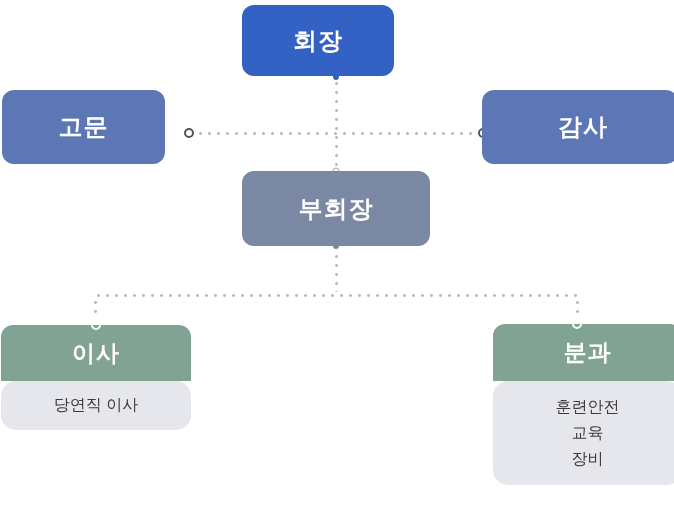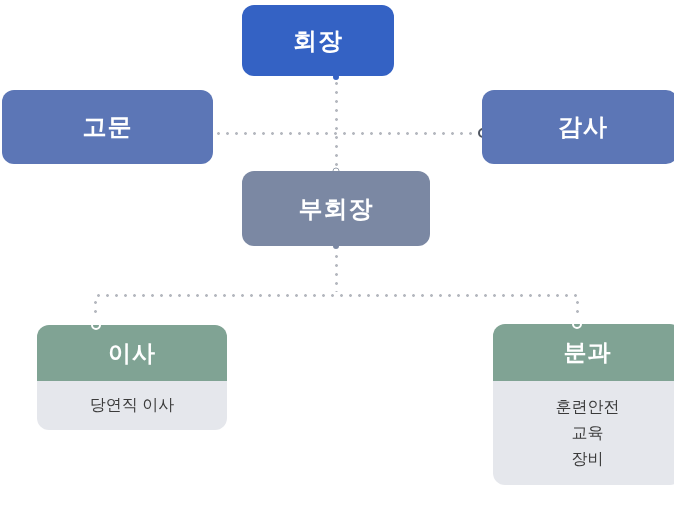--- a/index.html
+++ b/index.html
@@ -3,33 +3,33 @@
 <meta charset="utf-8">
 <style>
   html,body{margin:0;padding:0;background:#ffffff;}
   body{font-family:"Liberation Sans","DejaVu Sans",sans-serif;}
   .canvas{position:relative;width:674px;height:523px;background:#ffffff;overflow:hidden;}
 
   
   .node{position:absolute;display:flex;align-items:center;justify-content:center;
         color:#ffffff;font-weight:700;font-size:24px;border-radius:12px;letter-spacing:1px;}
   .node--chairman{left:242px;top:5px;width:152px;height:71px;background:#3462C4;}
-  .node--advisor{left:2px;top:90px;width:211px;height:74px;background:#5C76B6;}
+  .node--advisor{left:2px;top:90px;width:163px;height:74px;background:#5C76B6;}
   .node--auditor{left:482px;top:90px;width:190px;height:74px;background:#5C76B6;padding-left:6px;}
   .node--vice{left:242px;top:171px;width:188px;height:75px;background:#7B88A3;}
 
   
   .group{position:absolute;border-radius:12px;overflow:hidden;}
-  .group--director{left:1px;top:325px;width:190px;margin-left:36px;}
+  .group--director{left:1px;top:325px;width:190px;}
   .group--subcommittee{left:493px;top:324px;width:189px;}
   .group-header{display:flex;align-items:center;justify-content:center;background:#80A394;
         color:#ffffff;font-weight:700;font-size:23px;letter-spacing:1px;}
   .group--director .group-header{height:56px;}
   .group--subcommittee .group-header{height:57px;}
-  .group-body{background:#E5E7EC;text-align:center;color:#3B3B3B;font-size:16px;}
+  .group-body{background:#E5E7EC;text-align:center;color:#3B3B3B;font-size:16px;border-radius:15px;}
   .group--director .group-body{padding:11px 0 12px;}
   .group--subcommittee .group-body{padding:13px 12px 13px;}
   .group-item{line-height:26px;}
 
   
   .dot-h{position:absolute;height:3px;
         background-image:radial-gradient(circle,#B5B8BF 1.2px,transparent 1.6px);
         background-size:9px 3px;background-repeat:repeat-x;background-position:left center;}
   .dot-v{position:absolute;width:3px;
         background-image:radial-gradient(circle,#B5B8BF 1.2px,transparent 1.6px);

